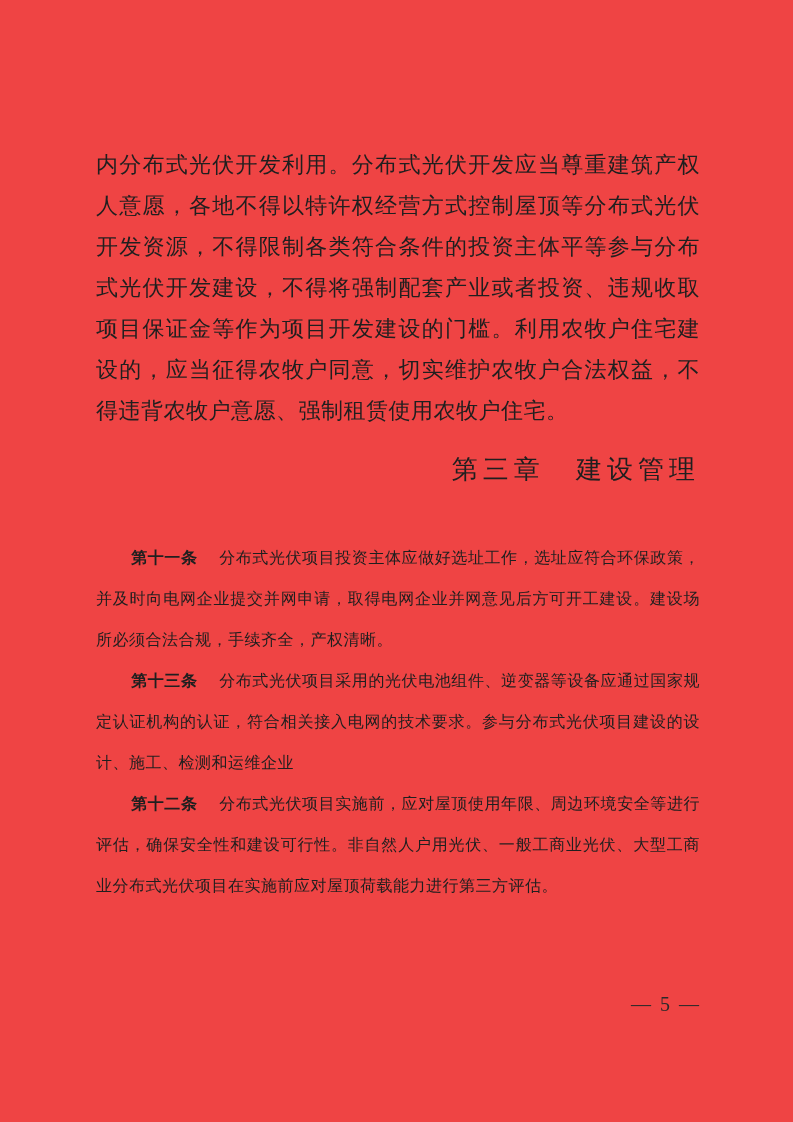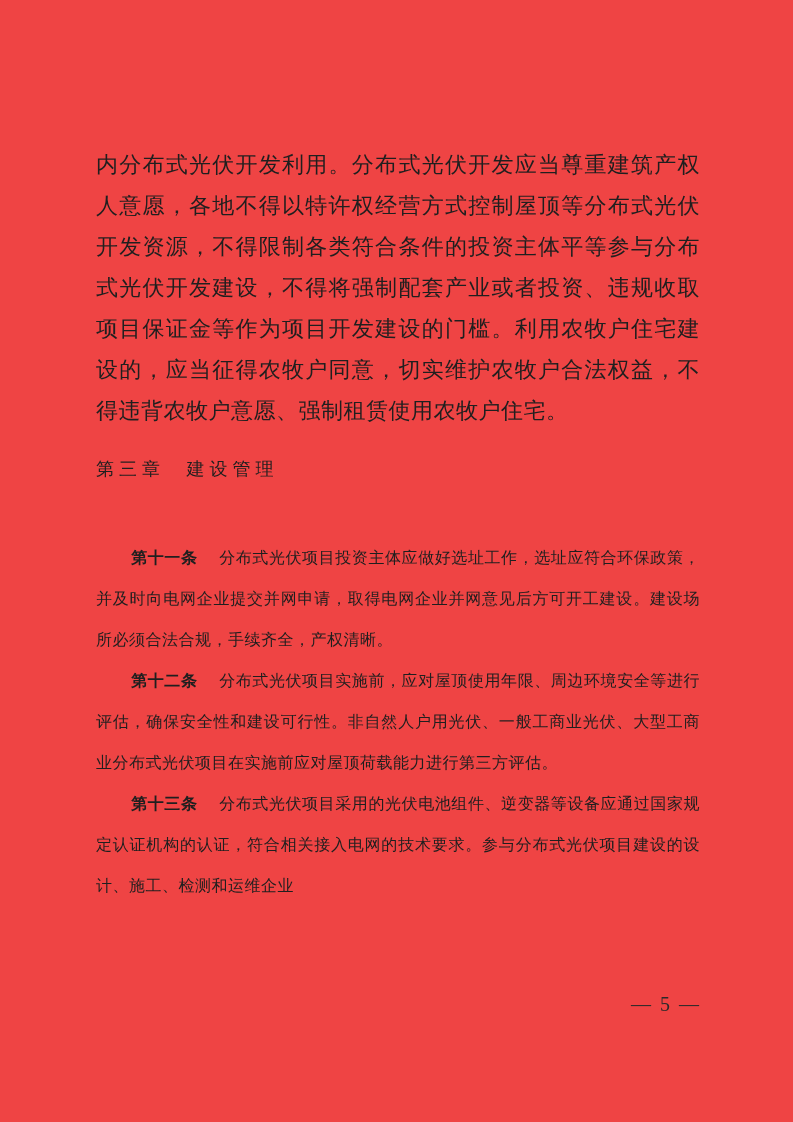--- a/index.html
+++ b/index.html
@@ -26,24 +26,24 @@
   .body-par {
     margin: 0;
     font-size: 22px;
     line-height: 41px;
     letter-spacing: 0.5px;
     text-align: justify;
     text-justify: inter-ideograph;
   }
   .chapter-heading {
     margin: 18px 0 47px 0;
-    font-size: 18px;
+    font-size: 26px;
     line-height: 41px;
     font-weight: normal;
-    text-align: left;
+    text-align: right;
     letter-spacing: 5px;
   }
   .chapter-gap {
     display: inline-block;
     width: 1.2em;
   }
   .article-par {
     margin: 0;
     font-size: 16px;
     line-height: 41px;
@@ -72,20 +72,20 @@
 
 <div class="page">
   <div class="content">
 
     <p class="body-par">内分布式光伏开发利用。分布式光伏开发应当尊重建筑产权人意愿，各地不得以特许权经营方式控制屋顶等分布式光伏开发资源，不得限制各类符合条件的投资主体平等参与分布式光伏开发建设，不得将强制配套产业或者投资、违规收取项目保证金等作为项目开发建设的门槛。利用农牧户住宅建设的，应当征得农牧户同意，切实维护农牧户合法权益，不得违背农牧户意愿、强制租赁使用农牧户住宅。</p>
 
     <h2 class="chapter-heading"><span>第三章</span><span class="chapter-gap"></span><span>建设管理</span></h2>
 
     <p class="article-par"><span class="article-label">第十一条</span><span>分布式光伏项目投资主体应做好选址工作，选址应符合环保政策，并及时向电网企业提交并网申请，取得电网企业并网意见后方可开工建设。建设场所必须合法合规，手续齐全，产权清晰。</span></p>
 
+    <p class="article-par"><span class="article-label">第十三条</span><span>分布式光伏项目采用的光伏电池组件、逆变器等设备应通过国家规定认证机构的认证，符合相关接入电网的技术要求。参与分布式光伏项目建设的设计、施工、检测和运维企业</span></p>
+
     <p class="article-par"><span class="article-label">第十二条</span><span>分布式光伏项目实施前，应对屋顶使用年限、周边环境安全等进行评估，确保安全性和建设可行性。非自然人户用光伏、一般工商业光伏、大型工商业分布式光伏项目在实施前应对屋顶荷载能力进行第三方评估。</span></p>
-
-    <p class="article-par"><span class="article-label">第十三条</span><span>分布式光伏项目采用的光伏电池组件、逆变器等设备应通过国家规定认证机构的认证，符合相关接入电网的技术要求。参与分布式光伏项目建设的设计、施工、检测和运维企业</span></p>
 
   </div>
 
   <div class="page-footer">— 5 —</div>
 </div>
 
 </body></html>

